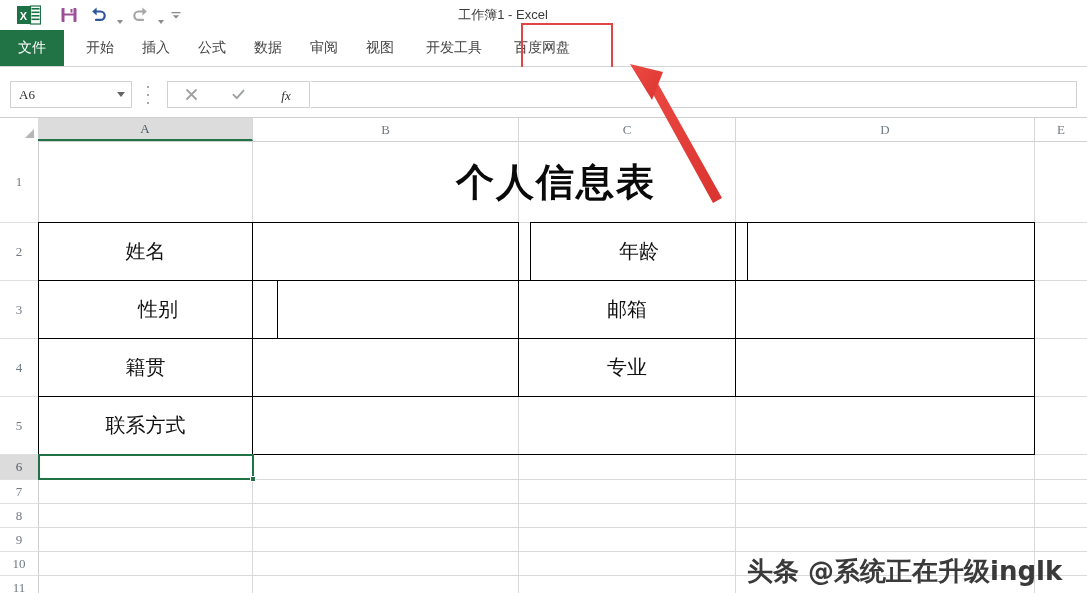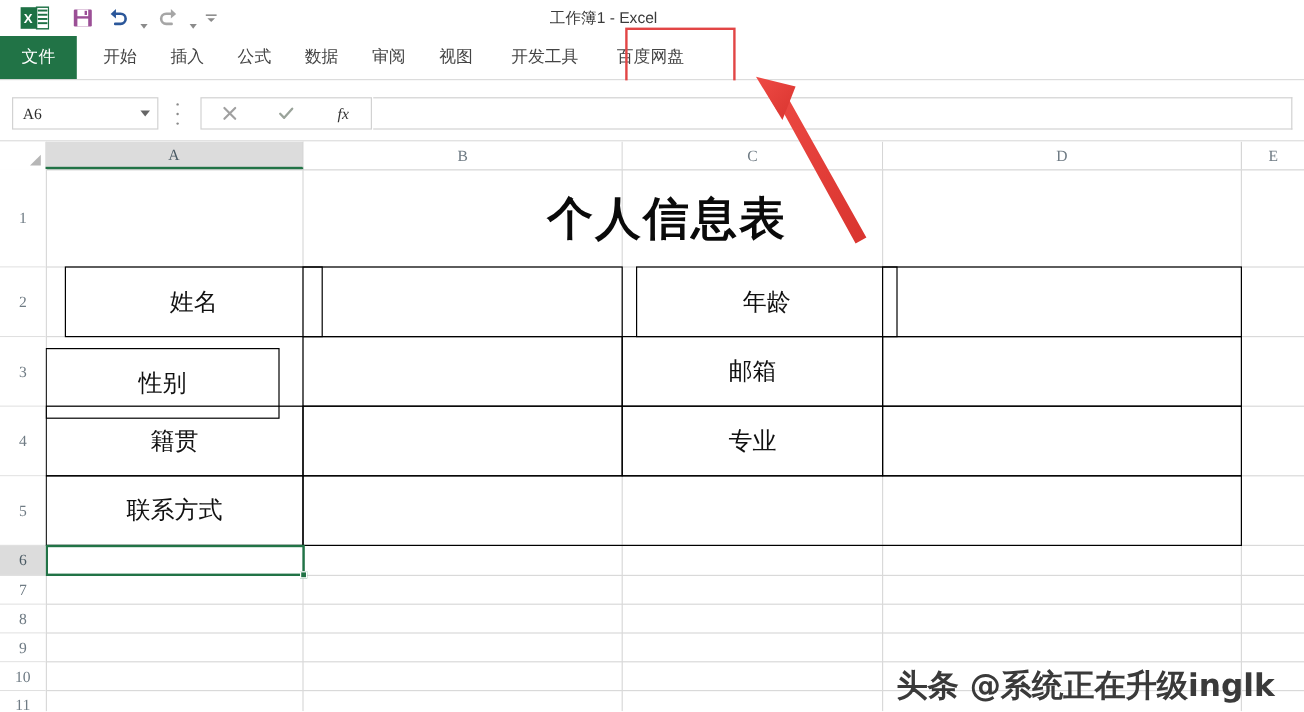--- a/index.html
+++ b/index.html
@@ -245,26 +245,26 @@
       <div class="gl-h" style="top:255px;"></div>
       <div class="gl-h" style="top:313px;"></div>
       <div class="gl-h" style="top:338px;"></div>
       <div class="gl-h" style="top:362px;"></div>
       <div class="gl-h" style="top:386px;"></div>
       <div class="gl-h" style="top:410px;"></div>
       <div class="gl-h" style="top:434px;"></div>
 
       <div class="ttitle" style="left:0px;top:1px;width:996px;height:80px;margin-left:20px;">个人信息表</div>
 
-      <div class="tcell lbl" style="left:16px;top:81px;width:215px;height:59px;">姓名</div>
+      <div class="tcell lbl" style="left:0px;top:81px;width:215px;height:59px;">姓名</div>
       <div class="tcell" style="left:214px;top:81px;width:267px;height:59px;"></div>
       <div class="tcell lbl" style="left:492px;top:81px;width:218px;height:59px;">年龄</div>
       <div class="tcell" style="left:697px;top:81px;width:300px;height:59px;"></div>
 
-      <div class="tcell lbl" style="left:0px;top:149px;width:195px;height:59px;">性别</div>
+      <div class="tcell lbl" style="left:0px;top:139px;width:240px;height:59px;">性别</div>
       <div class="tcell" style="left:214px;top:139px;width:267px;height:59px;"></div>
       <div class="tcell lbl" style="left:480px;top:139px;width:218px;height:59px;">邮箱</div>
       <div class="tcell" style="left:697px;top:139px;width:300px;height:59px;"></div>
 
       <div class="tcell lbl" style="left:0px;top:197px;width:215px;height:59px;">籍贯</div>
       <div class="tcell" style="left:214px;top:197px;width:267px;height:59px;"></div>
       <div class="tcell lbl" style="left:480px;top:197px;width:218px;height:59px;">专业</div>
       <div class="tcell" style="left:697px;top:197px;width:300px;height:59px;"></div>
 
       <div class="tcell lbl" style="left:0px;top:255px;width:215px;height:59px;">联系方式</div>

